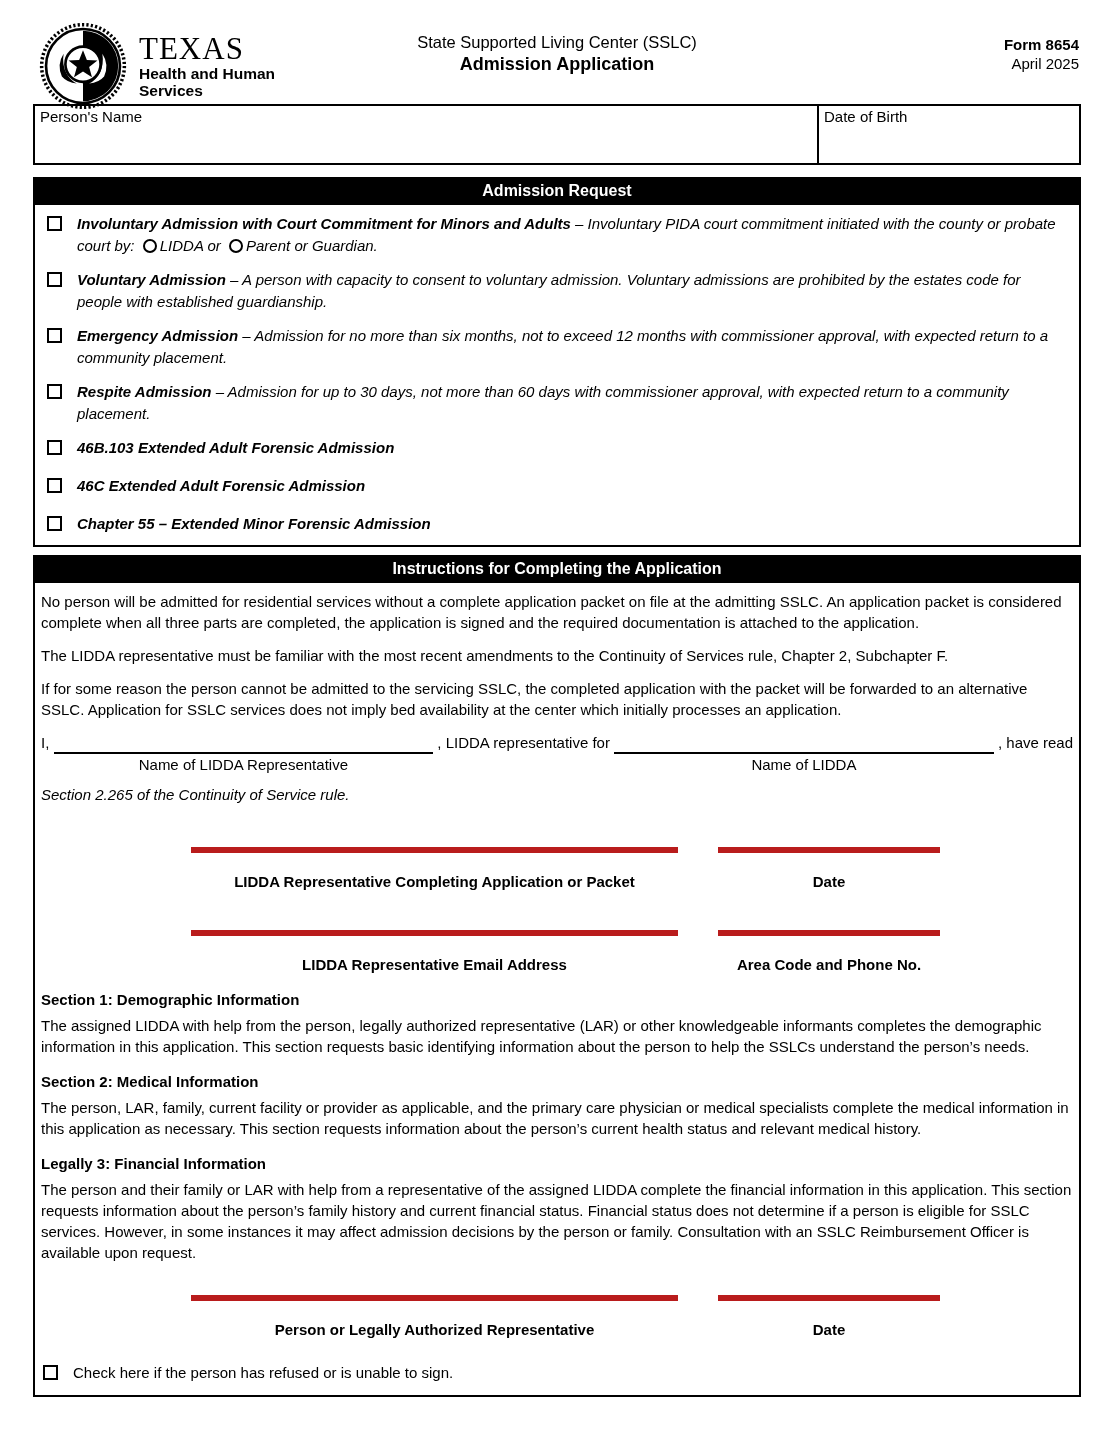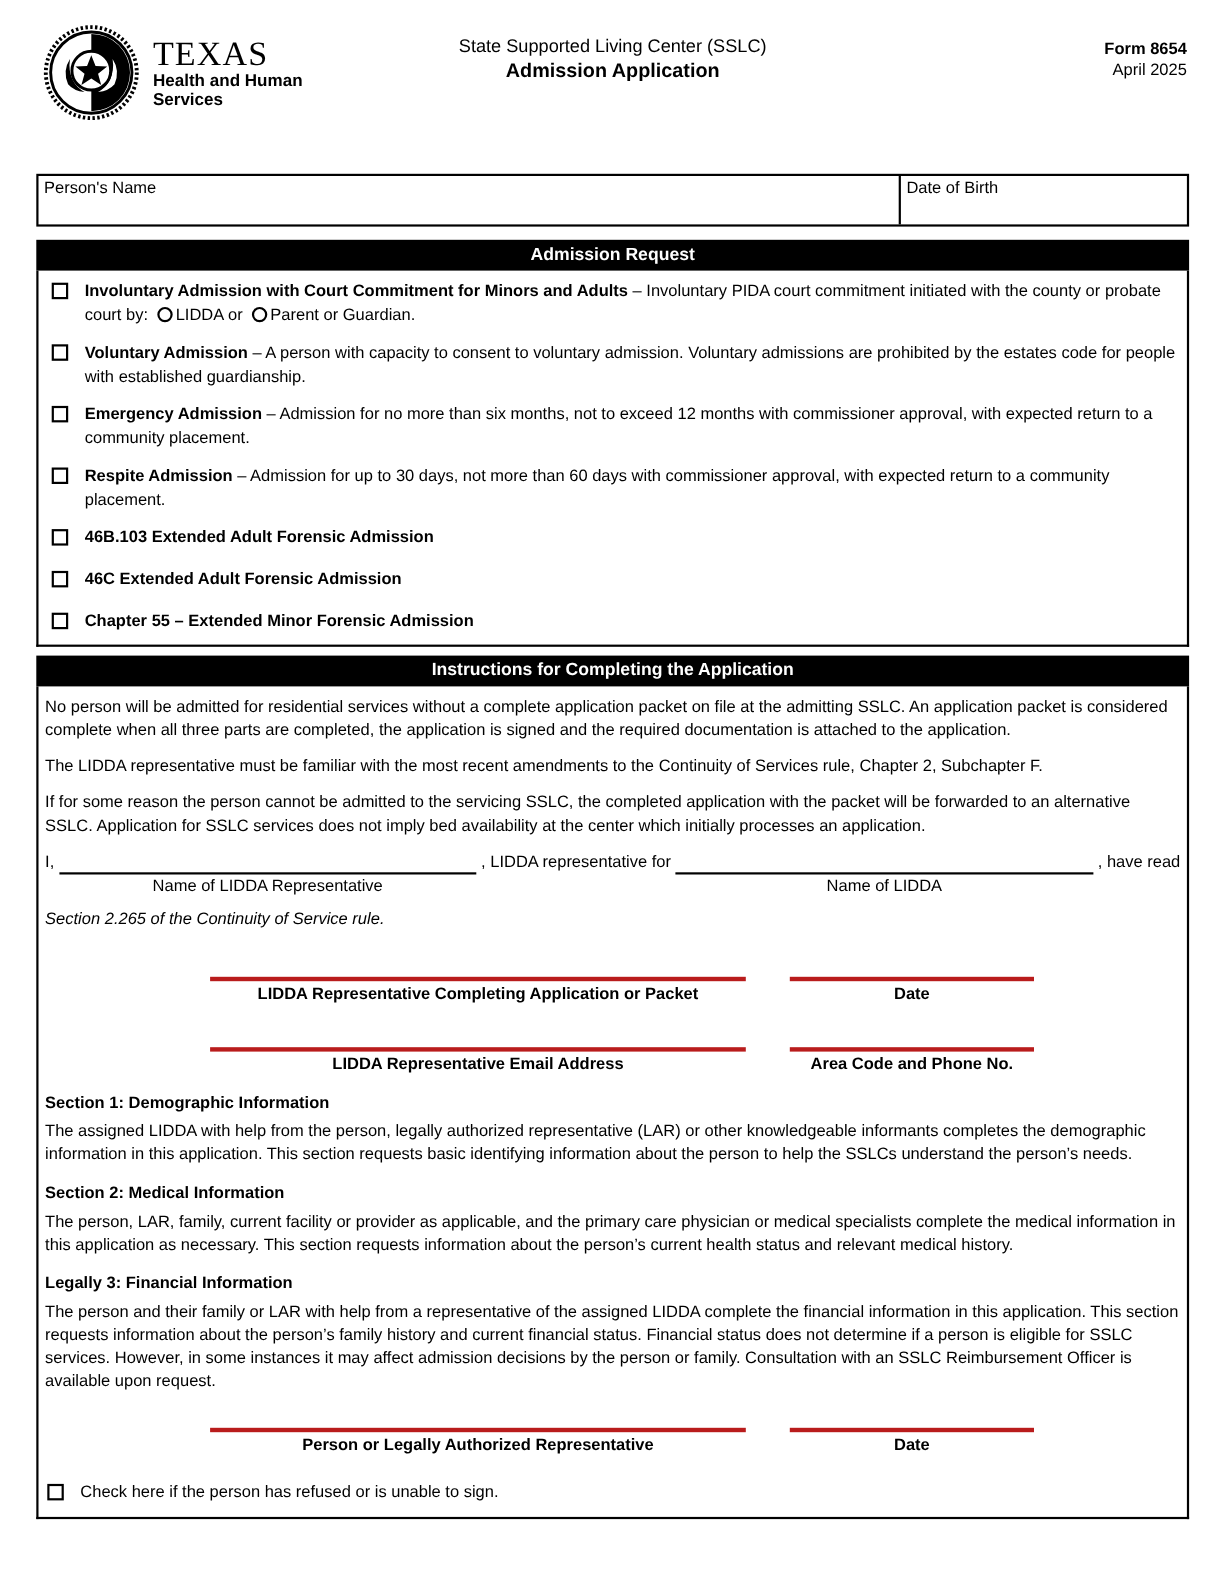--- a/index.html
+++ b/index.html
@@ -6,46 +6,46 @@
   html, body { background: #ffffff; }
   body {
     width: 1113px; height: 1440px;
     font-family: "Liberation Sans", sans-serif;
     font-size: 15px; color: #000;
     position: relative; overflow: hidden;
   }
   .page { padding: 0 32px 0 33px; }
 
   
-  .header { position: relative; height: 158px; }
+  .header { position: relative; height: 104px; }
   .brand { position: absolute; left: 6px; top: 22px; display: flex; align-items: center; }
   .seal { width: 88px; height: 88px; }
   .brand-text { margin-left: 12px; }
   .brand-name { font-family: "Liberation Serif", serif; font-size: 31px; letter-spacing: 1px; line-height: 32px; }
   .brand-sub { font-weight: bold; font-size: 15.5px; line-height: 17px; }
   .doc-title { text-align: center; padding-top: 32px; }
   .doc-title .t1 { font-size: 16.5px; line-height: 21px; }
   .doc-title .t2 { font-size: 18px; font-weight: bold; line-height: 23px; }
   .form-no { position: absolute; right: 2px; top: 35px; text-align: right; font-size: 15px; line-height: 19px; }
   .form-no .no { font-weight: bold; }
 
   
-  .person-table { display: flex; border: 2px solid #000; height: 48px; }
+  .person-table { display: flex; border: 2px solid #000; height: 61px; }
   .pt-cell { padding: 2px 5px; }
   .pt-name { flex: 0 0 75.1%; border-right: 2px solid #000; }
   .pt-dob { flex: 1; }
 
   
   .bar { background: var(--bar_bg, #000); color: var(--bar_fg, #fff);
          text-align: center; font-weight: bold; font-size: 16px;
          padding: 4px 0; line-height: 20px; }
   .box { border: 2px solid #000; border-top: none; }
 
   
-  .adm-box { padding: 8px 10px 10px 10px; }
+  .adm-box { padding: 8px 10px 10px 10px; font-style: italic; }
   .opt { position: relative; padding-left: 32px; line-height: 22px; margin-bottom: 12px; }
   .opt.single { margin-bottom: 16px; }
   .opt:last-child { margin-bottom: 0; }
   .checkbox { position: absolute; left: 2px; top: 3px; width: 15px; height: 15px;
               border: 2px solid #000; background: #fff; display: inline-block; }
   .radio { display: inline-block; width: 14px; height: 14px; border: 2px solid #000;
            border-radius: 50%; vertical-align: -2px; margin: 0 3px 0 4px; }
   .b { font-weight: bold; }
 
   
@@ -53,22 +53,22 @@
   .ins-box p { margin-bottom: 12px; }
   a.mail { color: var(--link, #0000ee); text-decoration: underline; }
 
   .statement { display: grid; grid-template-columns: auto 1fr auto 1fr auto; }
   .statement .txt { white-space: pre; }
   .blank { border-bottom: 2px solid #000; height: 22px; }
   .blank-label { text-align: center; padding-top: 2px; line-height: 18px; }
   .cont { margin-top: 10px; margin-bottom: 0; font-style: italic; }
 
   .sigrow { display: flex; padding-left: 150px; }
-  .sigrow .sig { border-top: 4px solid #b91c1c; text-align: center;
-                 font-weight: bold; padding-top: 1px; line-height: 21px; }
+  .sigrow .sig { border-top: 6px solid #b91c1c; text-align: center;
+                 font-weight: bold; padding-top: 18px; line-height: 21px; }
   .sig-left { width: 487px; }
   .sig-gap { width: 40px; }
   .sig-right { width: 222px; }
   .sig1 { margin-top: 42px; }
   .sig2 { margin-top: 38px; }
   .sig3 { margin-top: 32px; }
 
   .sec-head { font-weight: bold; margin-top: 14px; margin-bottom: 5px; line-height: 21px; }
   .sec-text { margin-bottom: 0 !important; }
 

